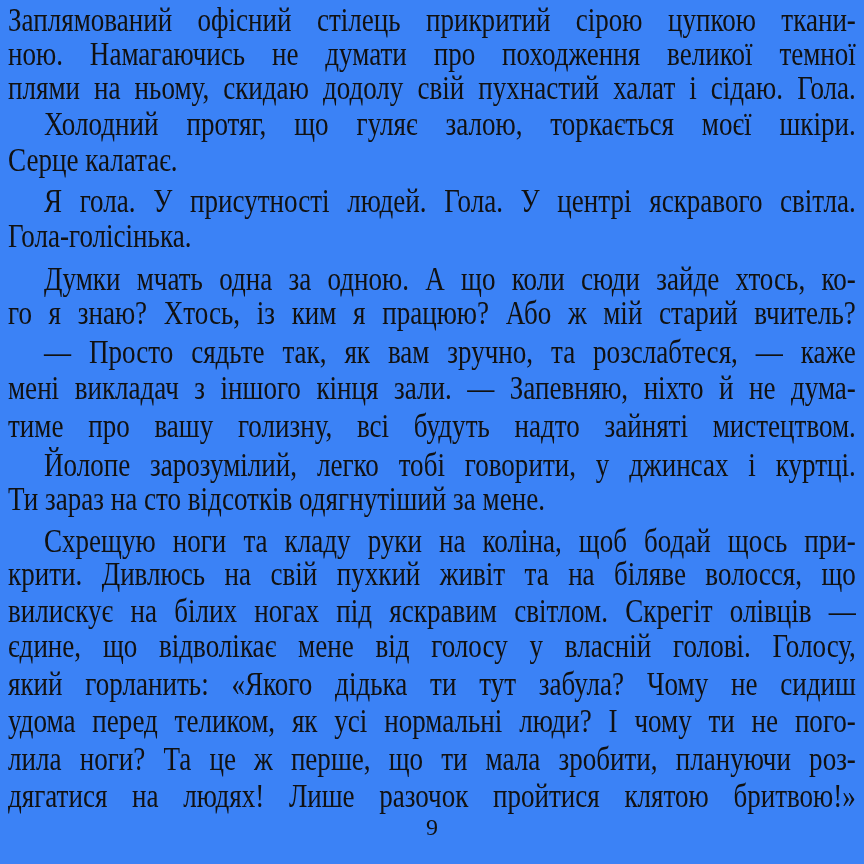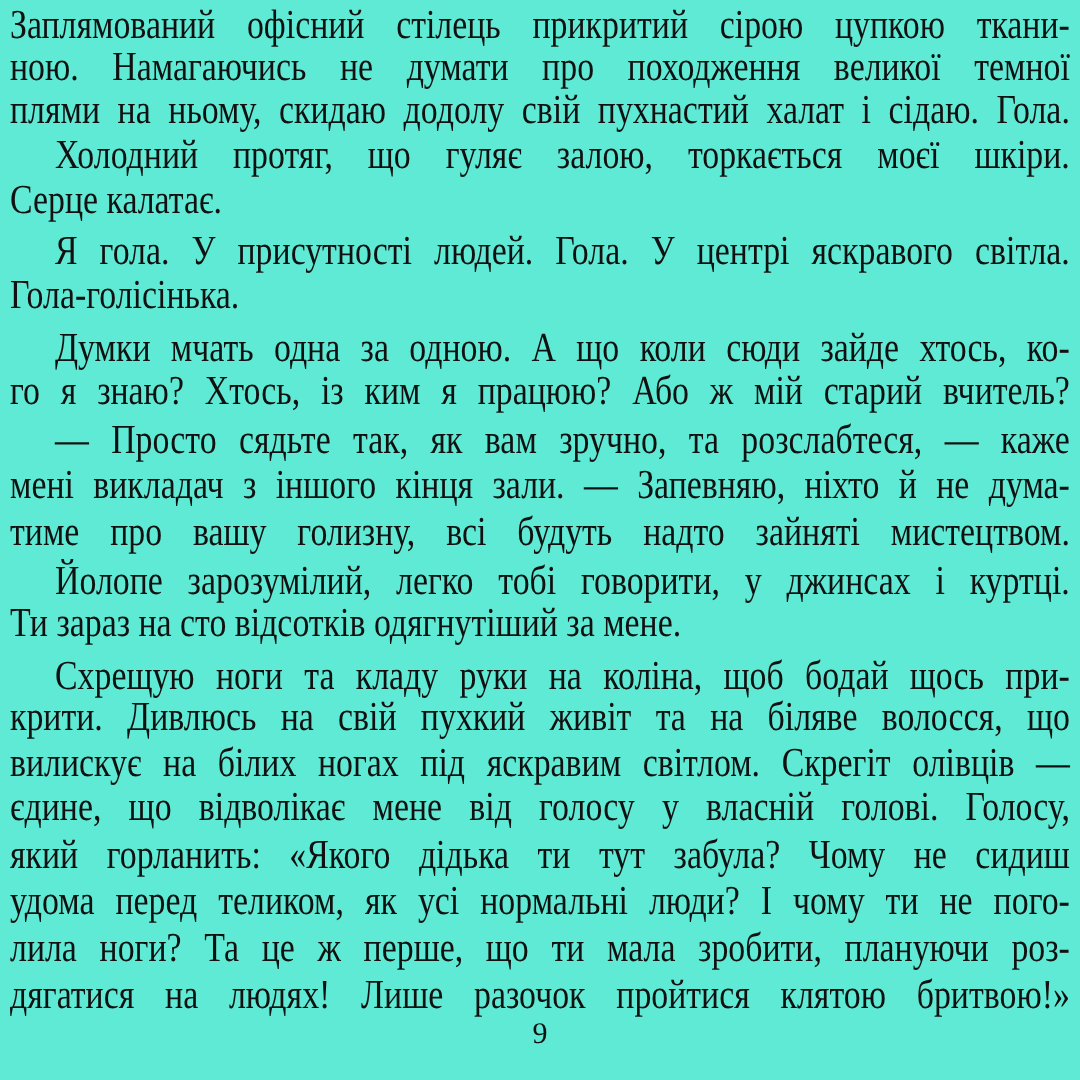--- a/index.html
+++ b/index.html
@@ -12,21 +12,21 @@
       height: 864px;
       position: relative;
       overflow: hidden;
     }
     .page {
       position: absolute;
       left: 0;
       top: 0;
       width: 864px;
       height: 864px;
-      background: #5eead4;
+      background: #3b82f6;
     }
     .text-block {
       position: absolute;
       left: 0;
       top: 0;
       width: 864px;
     }
     .line {
       position: absolute;
       left: 8px;

